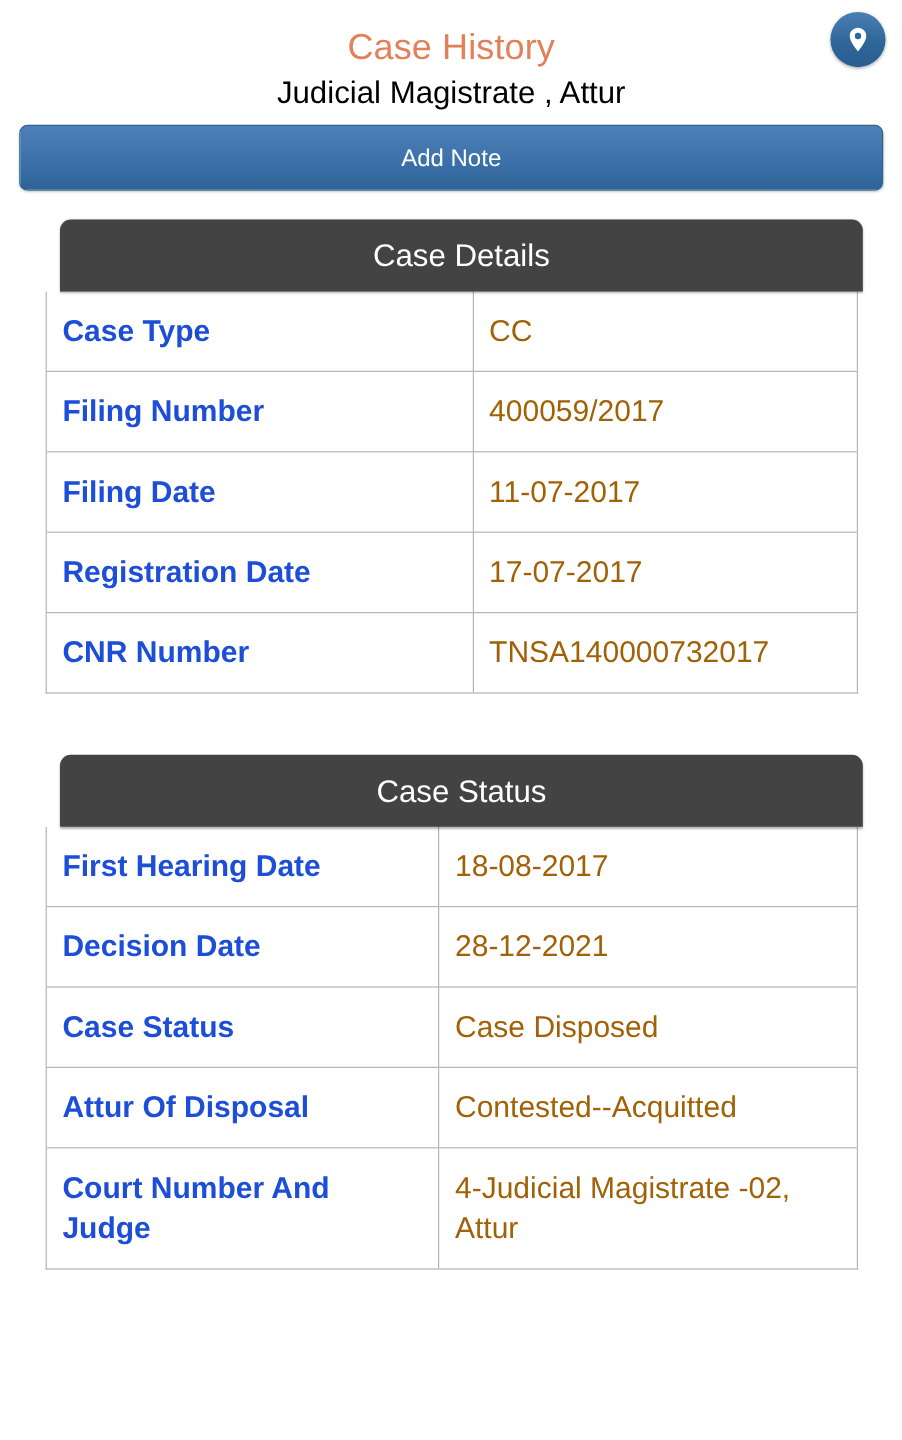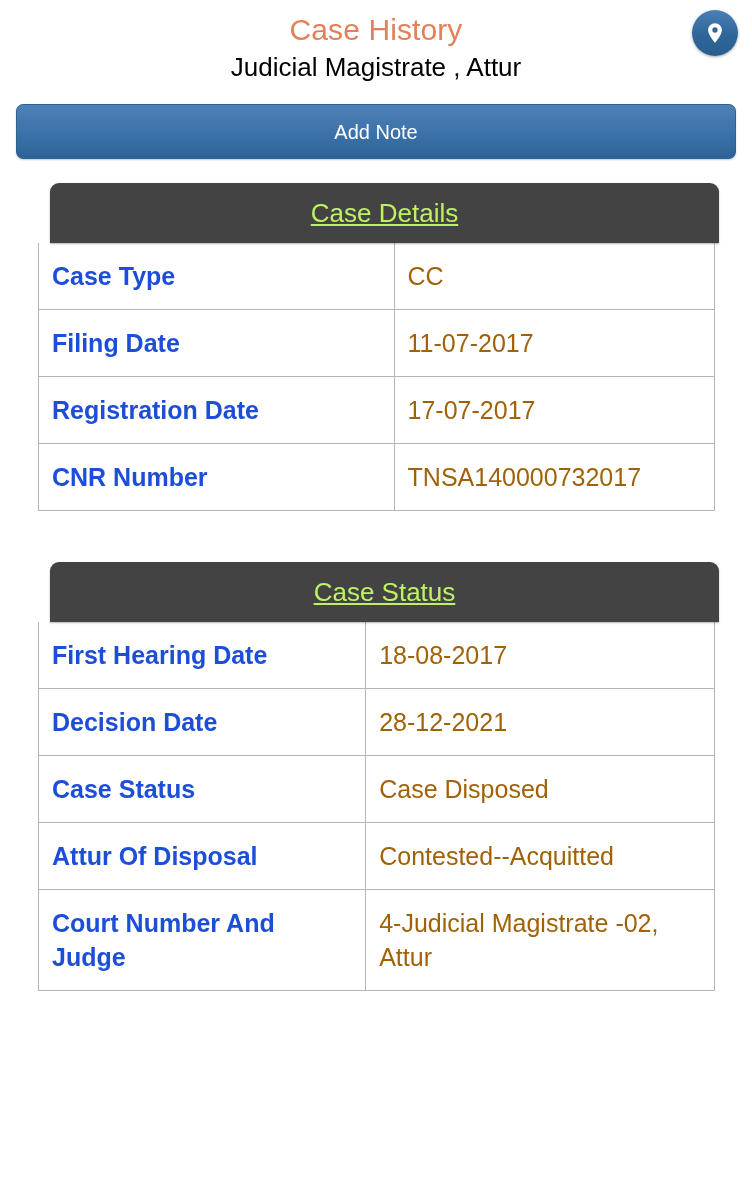--- a/index.html
+++ b/index.html
@@ -21,21 +21,21 @@
     position: relative;
     width: 752px;
     height: 1200px;
     background: #ffffff;
     overflow: hidden;
   }
 
   
   .header {
     position: relative;
-    padding-top: 12px;
+    padding-top: 22px;
     height: 86px;
     box-sizing: border-box;
   }
   .header-title {
     text-align: center;
     font-size: 30px;
     line-height: 36px;
     color: #e2805a;
     font-weight: 400;
     letter-spacing: 0.1px;
@@ -84,31 +84,30 @@
 
   
   .card {
     margin: 0 37px 0 38px;
   }
   .card.first  { margin-top: 24px; }
   .card.second { margin-top: 51px; }
 
   .card-header {
     background: #434343;
-    color: #bef264;
+    color: #ffffff;
     font-size: 26px;
     line-height: 32px;
     text-align: center;
     padding: 14px 0 14px 0;
     border-radius: 9px 9px 0 0;
     margin: 0 -4px 0 12px;
     box-shadow: 0 1px 2px rgba(0,0,0,0.30);
     position: relative;
     z-index: 2;
-    text-decoration: underline;
   }
 
   table.case-table {
     width: 100%;
     border-collapse: collapse;
     table-layout: fixed;
     background: #ffffff;
     border: 1px solid #b5b5b5;
     border-top: none;
   }
@@ -166,20 +165,24 @@
       <colgroup>
           <col class="c1">
           <col class="c2">
         </colgroup>
       <tbody>
         <tr>
           <td class="k">Case Type</td>
           <td class="v">CC</td>
         </tr>
         <tr>
+          <td class="k">Filing Number</td>
+          <td class="v">400059/2017</td>
+        </tr>
+        <tr>
           <td class="k">Filing Date</td>
           <td class="v">11-07-2017</td>
         </tr>
         <tr>
           <td class="k">Registration Date</td>
           <td class="v">17-07-2017</td>
         </tr>
         <tr>
           <td class="k">CNR Number</td>
           <td class="v">TNSA140000732017</td>

